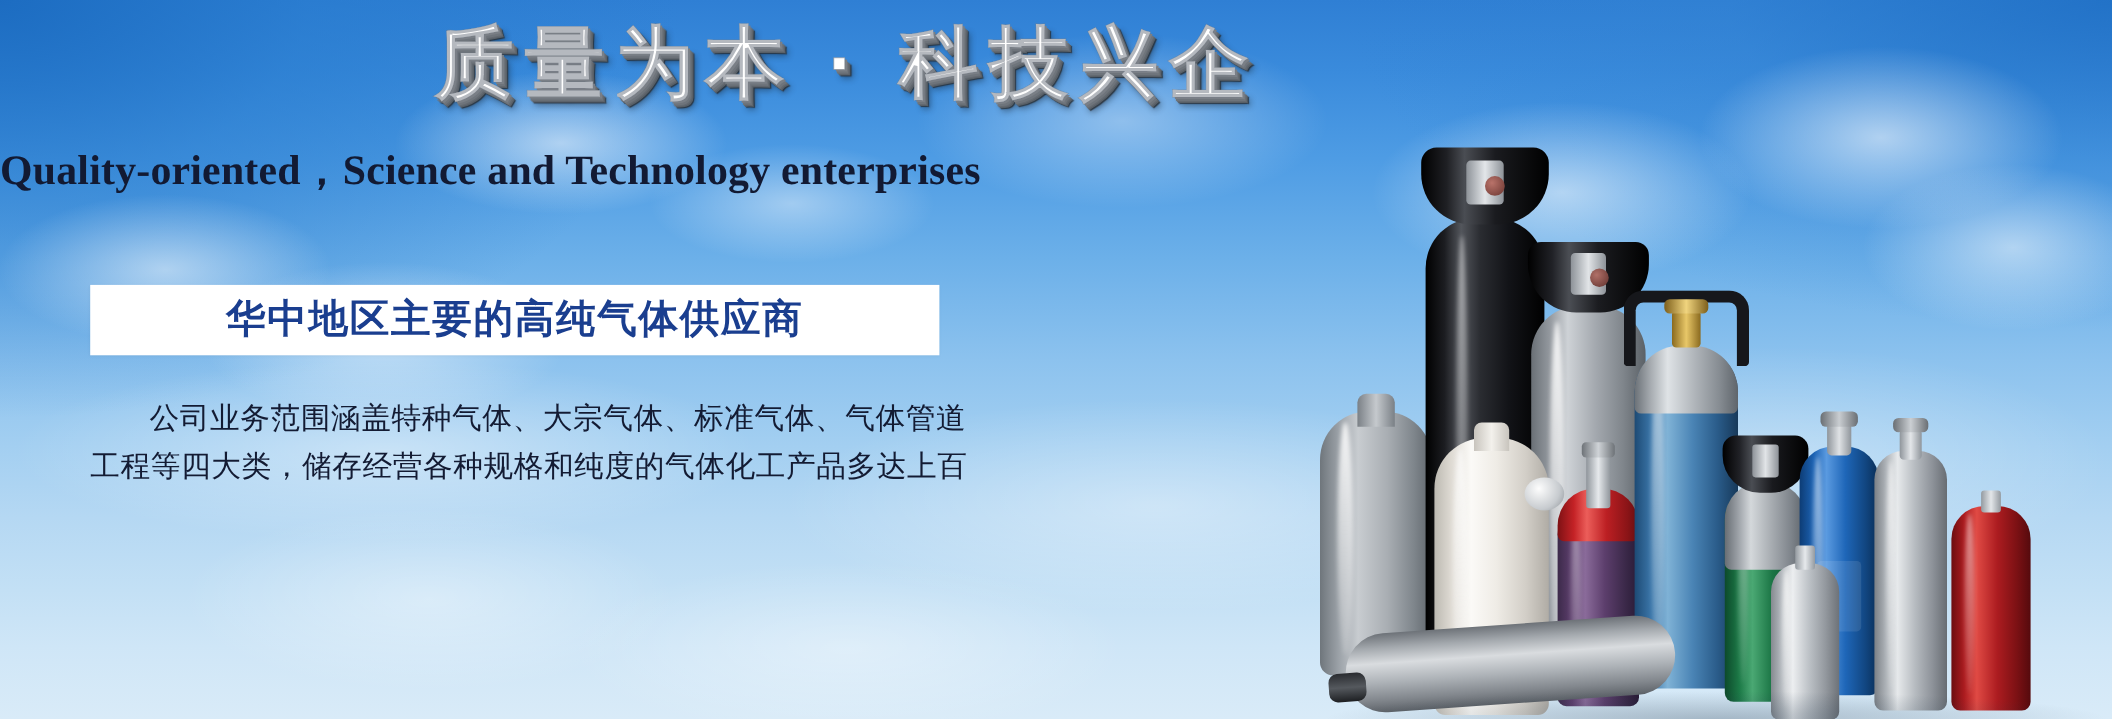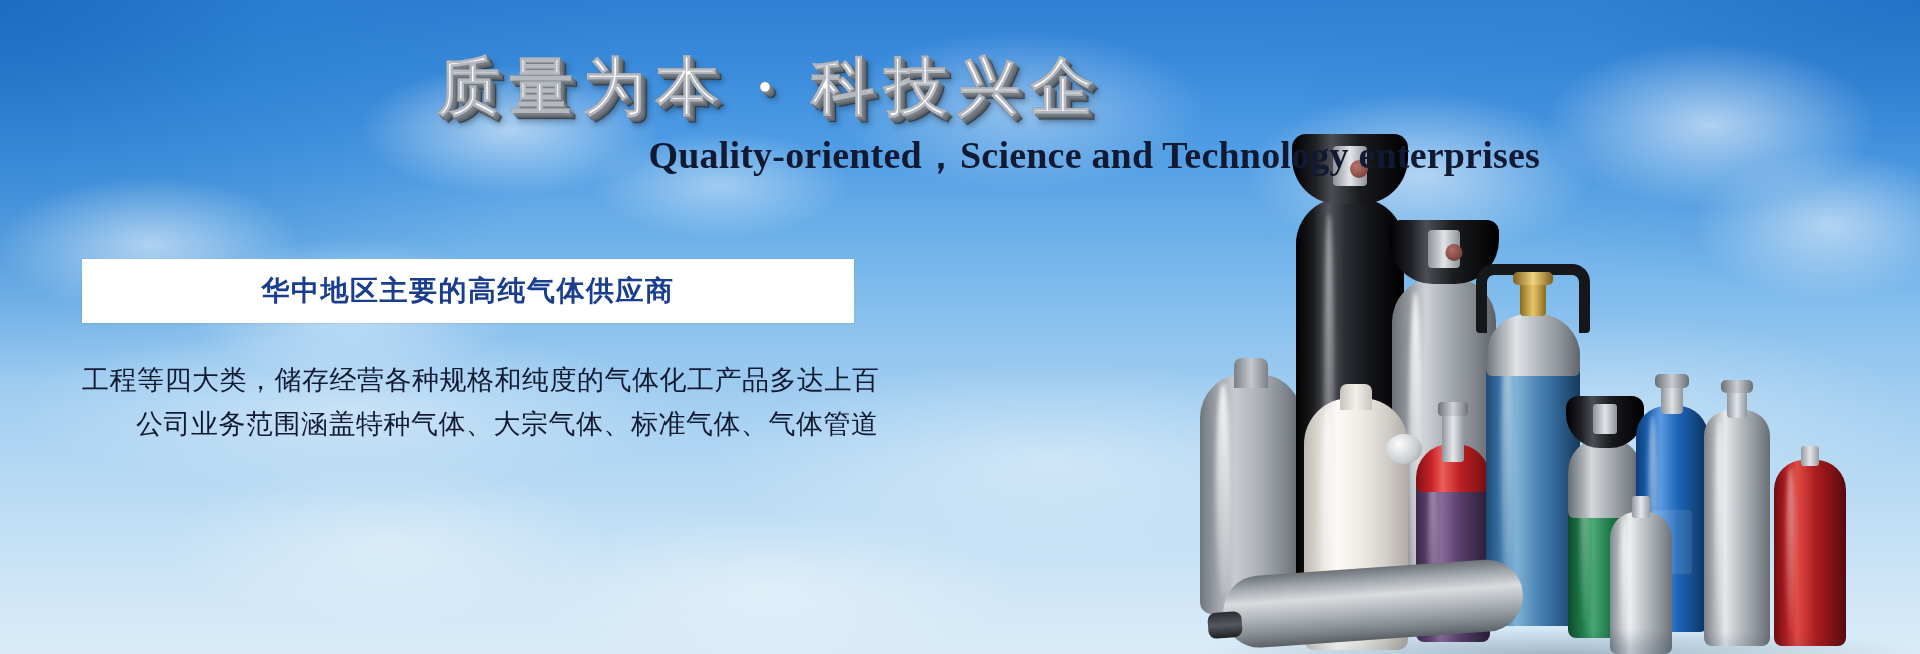--- a/index.html
+++ b/index.html
@@ -65,43 +65,42 @@
   .headline-wrap {
     position: absolute;
     left: 0;
     top: 18px;
     width: 1540px;
     text-align: center;
     z-index: 30;
   }
   .headline {
     display: inline-block;
-    font-family: Liberation Serif, serif;
+    font-family: Liberation Sans, sans-serif;
     font-weight: bold;
-    font-size: 63px;
+    font-size: 72px;
     line-height: 1.12;
     letter-spacing: 10px;
     color: #ffffff;
     white-space: nowrap;
     text-shadow:
        2px 2px 0 #7a7f86,
        3px 3px 0 #6e747b,
        4px 4px 0 #636970,
        5px 5px 0 #585f66,
        6px 6px 1px rgba(40,46,52,0.85),
        7px 8px 6px rgba(20,30,45,0.45);
-    margin-top: 34px;
     -webkit-text-stroke: 1px rgba(120,128,138,0.55);
   }
   .subhead-wrap {
     position: absolute;
     left: 0;
     top: 136px;
     width: 1540px;
-    text-align: right;
+    text-align: left;
     z-index: 30;
   }
   .subhead {
     display: inline-block;
     font-family: "Liberation Serif", "DejaVu Serif", serif;
     font-weight: bold;
     font-size: 38px;
     line-height: 1;
     color: #121a33;
     white-space: nowrap;
@@ -118,21 +117,21 @@
     background: #ffffff;
     z-index: 30;
     display: flex;
     align-items: center;
     justify-content: center;
     box-shadow: 0 1px 3px rgba(0,0,0,0.06);
   }
   .tagline {
     font-family: "DejaVu Sans", "Liberation Sans", sans-serif;
     font-weight: bold;
-    font-size: 28px;
+    font-size: 36px;
     line-height: 1;
     letter-spacing: 1.5px;
     color: #1a3e8f;
     white-space: nowrap;
   }
 
   
   .para {
     position: absolute;
     left: 82px;
@@ -374,17 +373,17 @@
 
   <div class="subhead-wrap">
     <div class="subhead">Quality-oriented，Science and Technology enterprises</div>
   </div>
 
   <div class="tagline-box">
     <div class="tagline">华中地区主要的高纯气体供应商</div>
   </div>
 
   <div class="para">
+    <div class="line first">公司业务范围涵盖特种气体、大宗气体、标准气体、气体管道</div>
     <div class="line">工程等四大类，储存经营各种规格和纯度的气体化工产品多达上百</div>
-    <div class="line first">公司业务范围涵盖特种气体、大宗气体、标准气体、气体管道</div>
   </div>
 
 </div>
 
 </body></html>

